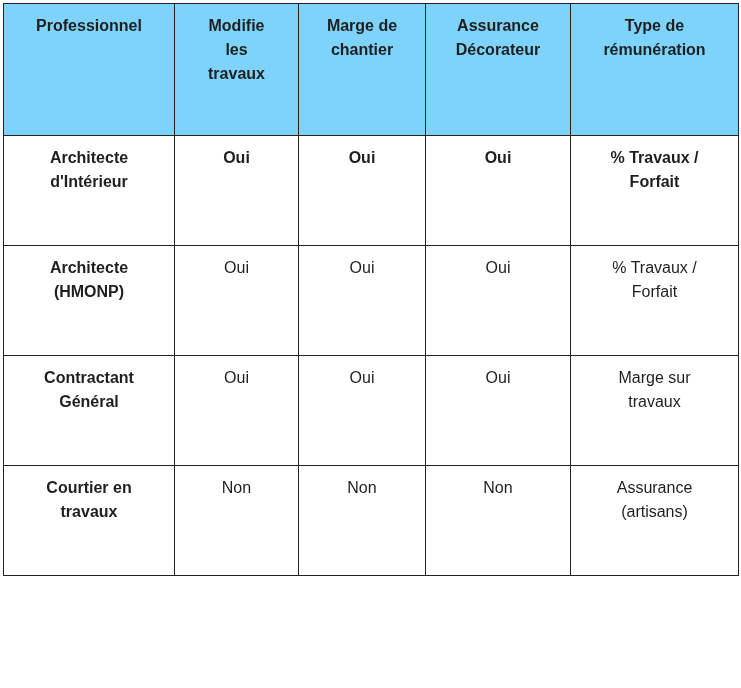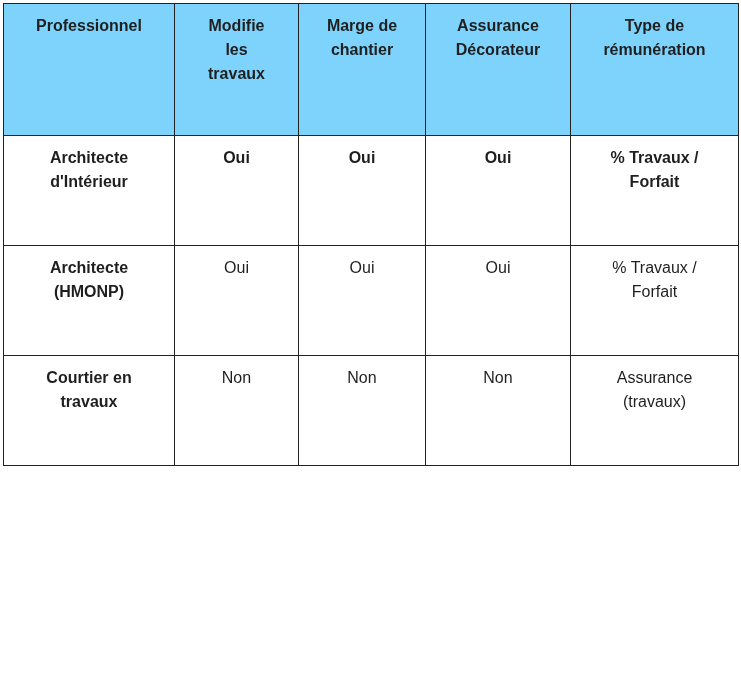--- a/index.html
+++ b/index.html
@@ -39,20 +39,27 @@
         <td class="b"><span>% Travaux /</span><br><span>Forfait</span></td>
       </tr>
       <tr>
         <td class="b"><span>Architecte</span><br><span>(HMONP)</span></td>
         <td><span>Oui</span></td>
         <td><span>Oui</span></td>
         <td><span>Oui</span></td>
         <td><span>% Travaux /</span><br><span>Forfait</span></td>
       </tr>
       <tr>
+        <td class="b"><span>Contractant</span><br><span>Général</span></td>
+        <td><span>Oui</span></td>
+        <td><span>Oui</span></td>
+        <td><span>Oui</span></td>
+        <td><span>Marge sur</span><br><span>travaux</span></td>
+      </tr>
+      <tr>
         <td class="b"><span>Courtier en</span><br><span>travaux</span></td>
         <td><span>Non</span></td>
         <td><span>Non</span></td>
         <td><span>Non</span></td>
-        <td><span>Assurance</span><br><span>(travaux)</span></td>
+        <td><span>Assurance</span><br><span>(artisans)</span></td>
       </tr>
     </tbody>
 </table>
 
 </body></html>

